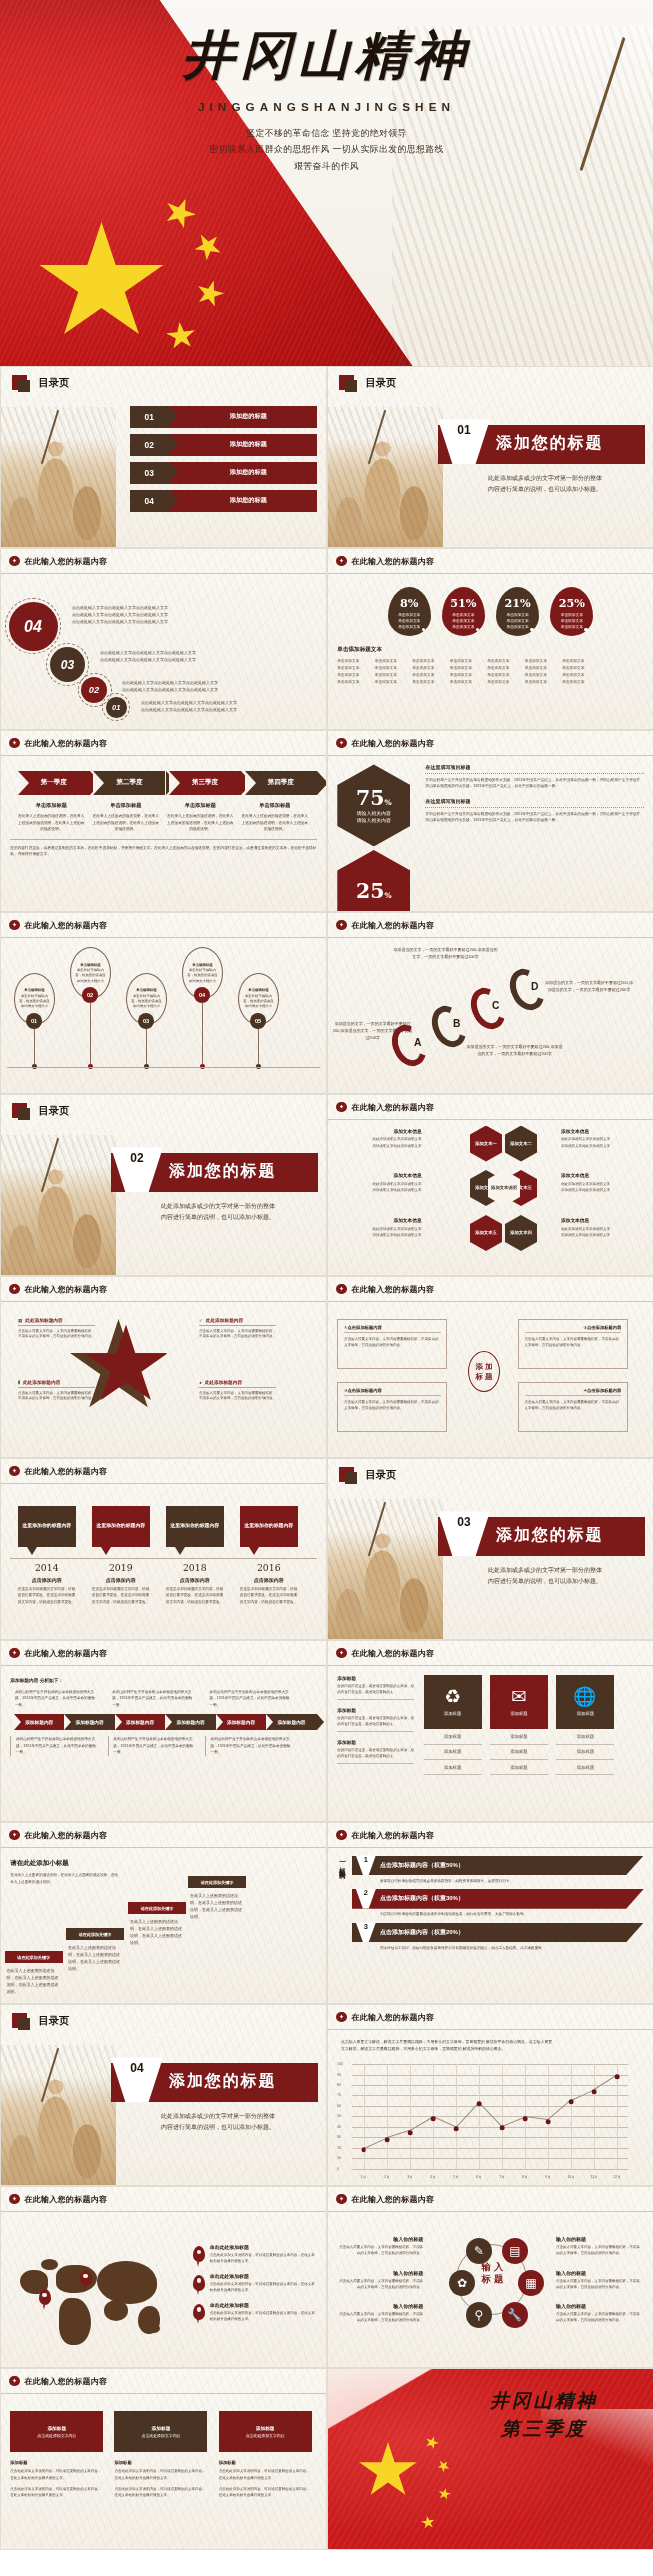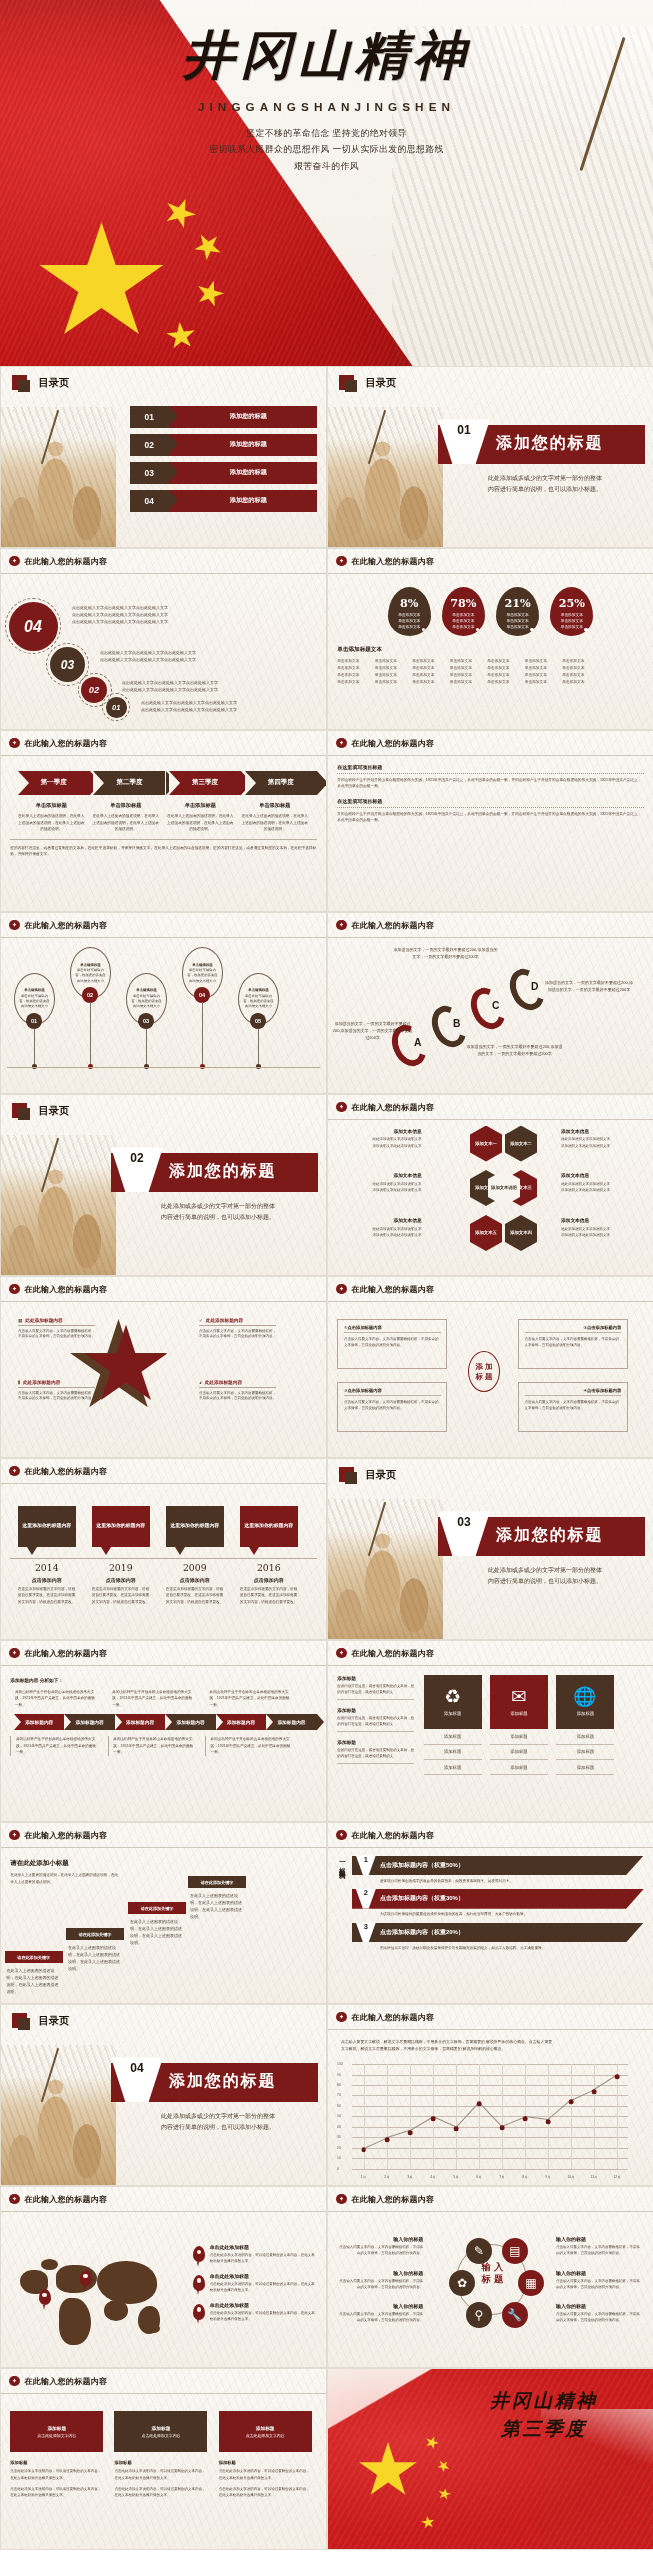--- a/index.html
+++ b/index.html
@@ -387,21 +387,21 @@
         <div class="body">
       <div style="display:flex;gap:11.2px;justify-content:center;margin-top:6.5px">
             <div class="drop" style="background:#4a3322">
        <b>8%</b>
        <div class="dl">
                 <div>单击添加文本</div>
                 <div>单击添加文本</div>
                 <div>单击添加文本</div>
               </div></div>
             <div class="drop" style="background:#7c1a1a">
-       <b>78%</b>
+       <b>51%</b>
        <div class="dl">
                 <div>单击添加文本</div>
                 <div>单击添加文本</div>
                 <div>单击添加文本</div>
               </div></div>
             <div class="drop" style="background:#4a3322">
        <b>21%</b>
        <div class="dl">
                 <div>单击添加文本</div>
                 <div>单击添加文本</div>
@@ -488,20 +488,32 @@
           </div>
       <div style="border-top:0.6px solid #bdae9f;margin-top:6.5px;padding-top:4.7px;font-size:3.7px;line-height:1.75">您的内容打在这里，或者通过复制您的文本后，在此框中选择粘贴，并保持只保留文字。在此录入上述图表的综合描述说明。您的内容打在这里，或者通过复制您的文本后，在此框中选择粘贴，并保持只保留文字。</div>
         </div>
       </div>
       <div class="slide">
         <div class="slide-hd">
     <span class="hd-ico">✦</span>
     <span class="hd-txt">在此输入您的标题内容</span>
         </div>
         <div class="body" style="display:flex;gap:11.2px;padding-top:8.4px">
+      <div style="width:77px">
+            <div class="hexbig" style="background:#4a3322">
+        <div class="pct">75<span style="font-size:7.5px">%</span></div>
+        <div class="sm">请输入相关内容</div>
+        <div class="sm">请输入相关内容</div>
+            </div>
+            <div style="height:3.7px"></div>
+            <div class="hexbig" style="background:#7c1a1a">
+        <div class="pct">25<span style="font-size:7.5px">%</span></div>
+
+        </div>
+          </div>
           <div style="flex:1">
             <div style="margin-bottom:8.4px">
         <div style="font-size:5px;font-weight:700;color:#2e2017">在这里填写项目标题</div>
         <div style="border-top:0.6px dotted #a89585;margin:2.8px 0 2.8px"></div>
         <div style="font-size:3.7px;line-height:1.75">井冈山精神产生于开创井冈山革命根据地的伟大实践，1921年中国共产党建立，从此中国革命的面貌一新，并冈山精神产生于开创井冈山革命根据地的伟大实践，1921年中国共产党建立，从此中国革命的面貌一新。</div>
             </div>
             <div style="margin-bottom:8.4px">
         <div style="font-size:5px;font-weight:700;color:#2e2017">在这里填写项目标题</div>
         <div style="border-top:0.6px dotted #a89585;margin:2.8px 0 2.8px"></div>
         <div style="font-size:3.7px;line-height:1.75">井冈山精神产生于开创井冈山革命根据地的伟大实践，1921年中国共产党建立，从此中国革命的面貌一新，井冈山精神产生于开创井冈山革命根据地的伟大实践，1921年中国共产党建立，从此中国革命的面貌一新。</div>
@@ -703,21 +715,21 @@
       <div style="display:flex;gap:16px;margin:15px 0 0 7.5px">
             <div class="flagbox" style="--c:#4a3322;background:#4a3322">这里添加你的标题内容</div>
             <div class="flagbox" style="--c:#7c1a1a;background:#7c1a1a">这里添加你的标题内容</div>
             <div class="flagbox" style="--c:#4a3322;background:#4a3322">这里添加你的标题内容</div>
             <div class="flagbox" style="--c:#7c1a1a;background:#7c1a1a">这里添加你的标题内容</div>
           </div>
       <div style="border-top:0.6px solid #bcaa9a;margin:11.2px 0 0"></div>
       <div style="display:flex;gap:16px;margin:3.7px 0 0 7.5px">
             <div style="width:58px;text-align:center;font-size:9.3px;color:#3a2a1c;font-family:'DejaVu Serif',serif">2014</div>
             <div style="width:58px;text-align:center;font-size:9.3px;color:#3a2a1c;font-family:'DejaVu Serif',serif">2019</div>
-            <div style="width:58px;text-align:center;font-size:9.3px;color:#3a2a1c;font-family:'DejaVu Serif',serif">2009</div>
+            <div style="width:58px;text-align:center;font-size:9.3px;color:#3a2a1c;font-family:'DejaVu Serif',serif">2018</div>
             <div style="width:58px;text-align:center;font-size:9.3px;color:#3a2a1c;font-family:'DejaVu Serif',serif">2016</div>
           </div>
       <div style="display:flex;gap:16px;margin:3.7px 0 0 7.5px">
             <div style="width:58px;text-align:center">
         <div style="font-size:5px;font-weight:700;color:#2e2017">点击添加内容</div>
         <div style="font-size:3.6px;line-height:1.8;margin-top:2.8px;text-align:left">在这里添加你需要的文字内容，请根据自己要求更改。在这里添加你需要的文字内容，请根据自己要求更改。</div>
             </div>
             <div style="width:58px;text-align:center">
         <div style="font-size:5px;font-weight:700;color:#2e2017">点击添加内容</div>
         <div style="font-size:3.6px;line-height:1.8;margin-top:2.8px;text-align:left">在这里添加你需要的文字内容，请根据自己要求更改。在这里添加你需要的文字内容，请根据自己要求更改。</div>

